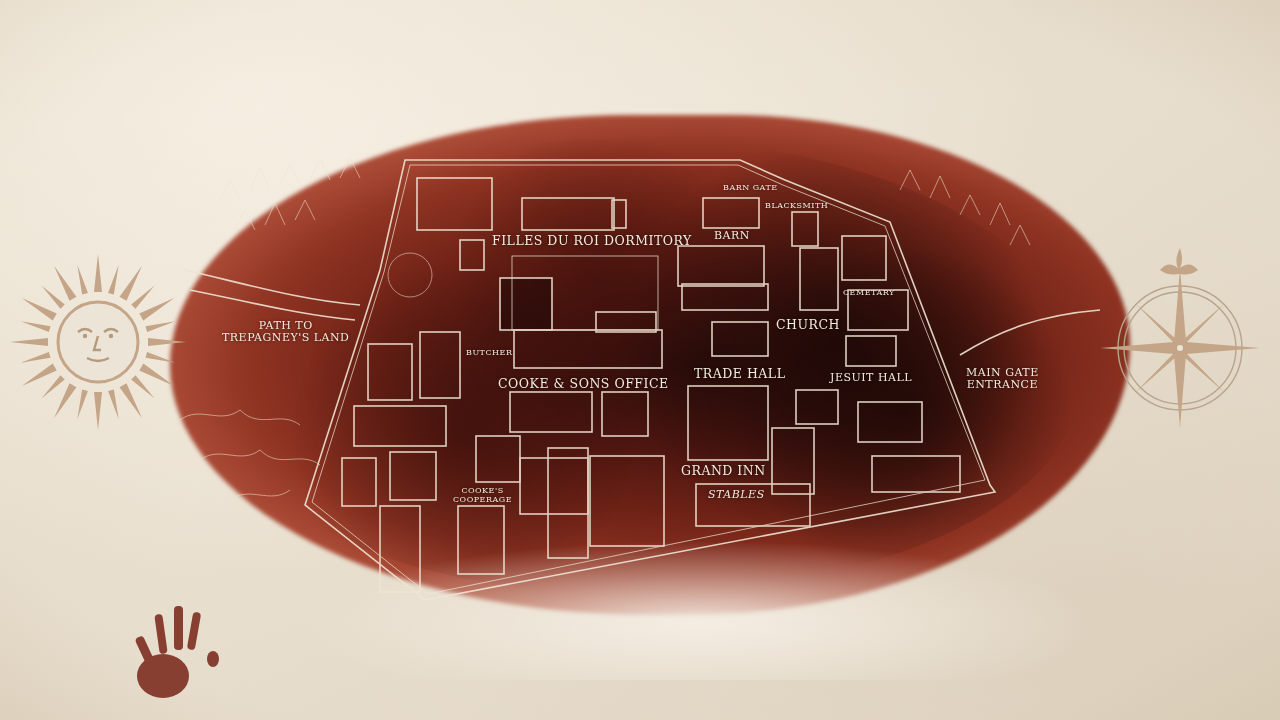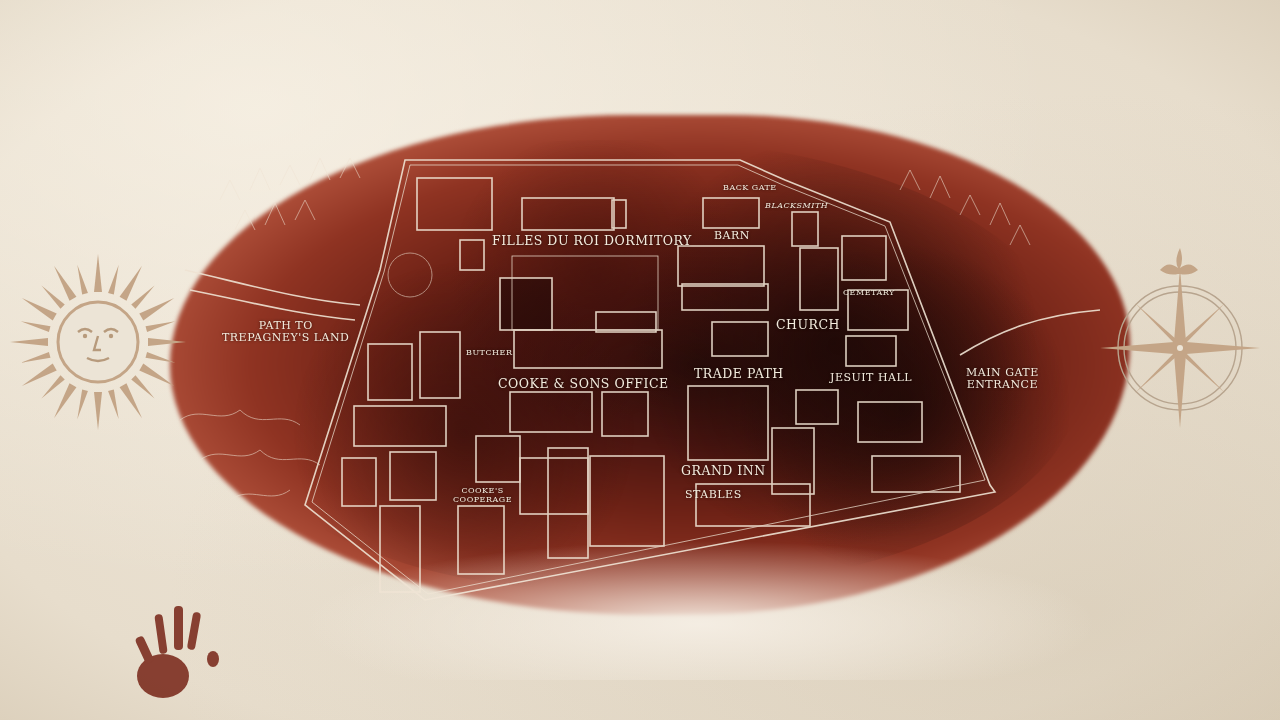--- a/index.html
+++ b/index.html
@@ -106,39 +106,39 @@
     <path d="M220,200 l10,-20 l10,20 M250,190 l10,-22 l10,22 M280,185 l10,-20 l10,20 M310,180 l10,-22 l10,22 M340,178 l10,-20 l10,20 M235,230 l10,-20 l10,20 M265,225 l10,-22 l10,22 M295,220 l10,-20 l10,20"></path>
     <path d="M900,190 l10,-20 l10,20 M930,198 l10,-22 l10,22 M960,215 l10,-20 l10,20 M990,225 l10,-22 l10,22 M1010,245 l10,-20 l10,20"></path>
     <path d="M180,420 c20,-15 40,5 60,-10 c20,20 40,0 60,15 M200,460 c20,-15 40,5 60,-10 c20,20 40,0 60,15 M230,500 c20,-15 40,5 60,-10"></path>
     <circle cx="410" cy="275" r="22"></circle>
   </g>
 </svg>
 
 <div class="fog"></div>
 
 <div class="label lg" style="left:492px; top:234px;">FILLES DU ROI DORMITORY</div>
-<div class="label sm" style="left:723px; top:184px;">BACK GATE</div>
-<div class="label sm" style="left:765px; top:202px;font-style:italic;">BLACKSMITH</div>
+<div class="label sm" style="left:723px; top:184px;">BARN GATE</div>
+<div class="label sm" style="left:765px; top:202px;">BLACKSMITH</div>
 <div class="label md" style="left:714px; top:230px;text-align:right;">BARN</div>
 <div class="label sm" style="left:843px; top:289px;">CEMETARY</div>
 <div class="label lg" style="left:776px; top:318px;">CHURCH</div>
 <div class="label sm" style="left:466px; top:349px;">BUTCHER</div>
 <div class="label lg" style="left:498px; top:377px;">COOKE &amp; SONS OFFICE</div>
-<div class="label lg" style="left:694px; top:367px;">TRADE PATH</div>
+<div class="label lg" style="left:694px; top:367px;">TRADE HALL</div>
 <div class="label md" style="left:830px; top:372px;">JESUIT HALL</div>
 <div class="label md" style="left:966px; top:367px;">
   <div>MAIN GATE</div>
   <div>ENTRANCE</div>
 </div>
 <div class="label md" style="left:222px; top:320px;">
   <div>PATH TO</div>
   <div>TREPAGNEY'S LAND</div>
 </div>
 <div class="label lg" style="left:681px; top:464px;">GRAND INN</div>
-<div class="label md" style="left:685px; top:489px;">STABLES</div>
+<div class="label md" style="left:708px; top:489px;font-style:italic;">STABLES</div>
 <div class="label sm" style="left:453px; top:487px;">
   <div>COOKE'S</div>
   <div>COOPERAGE</div>
 </div>
 
 <svg class="emblem" style="left:8px; top:252px;" width="180" height="180" viewBox="0 0 180 180">
   <g fill="#c4a587">
     <g id="rays">
       <path d="M90,2 L94,40 L86,40 Z"></path>
     </g>

